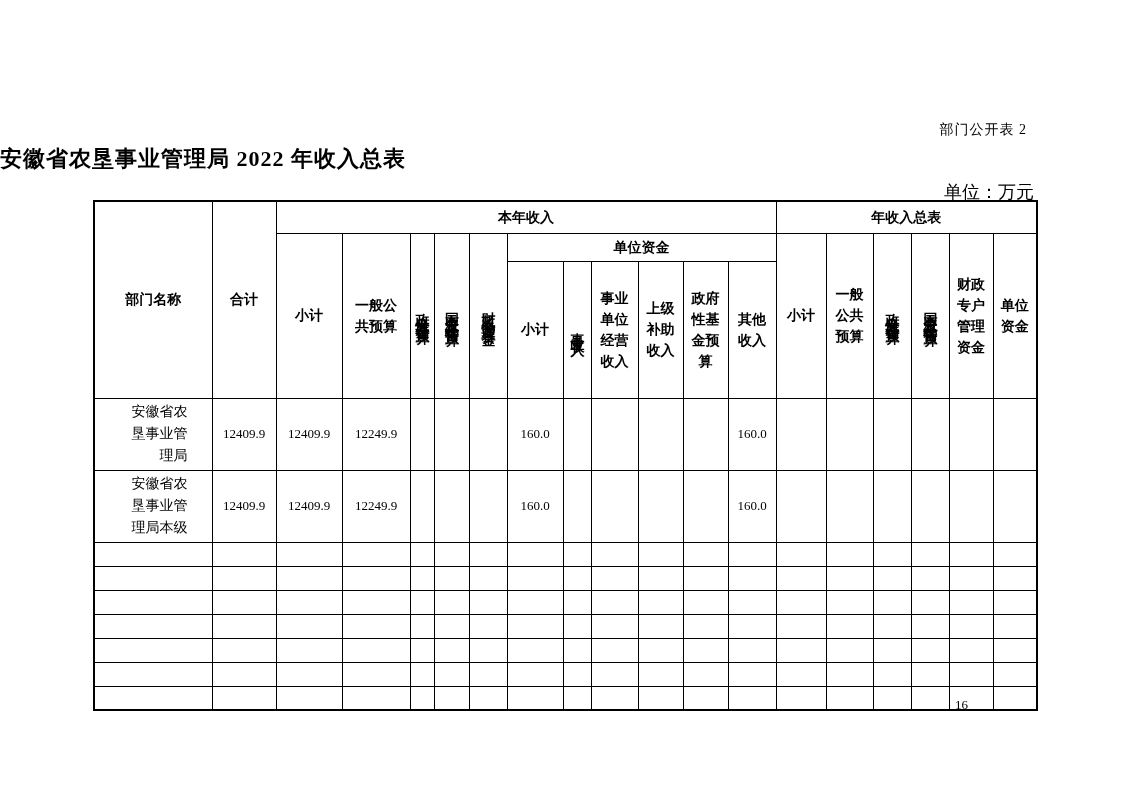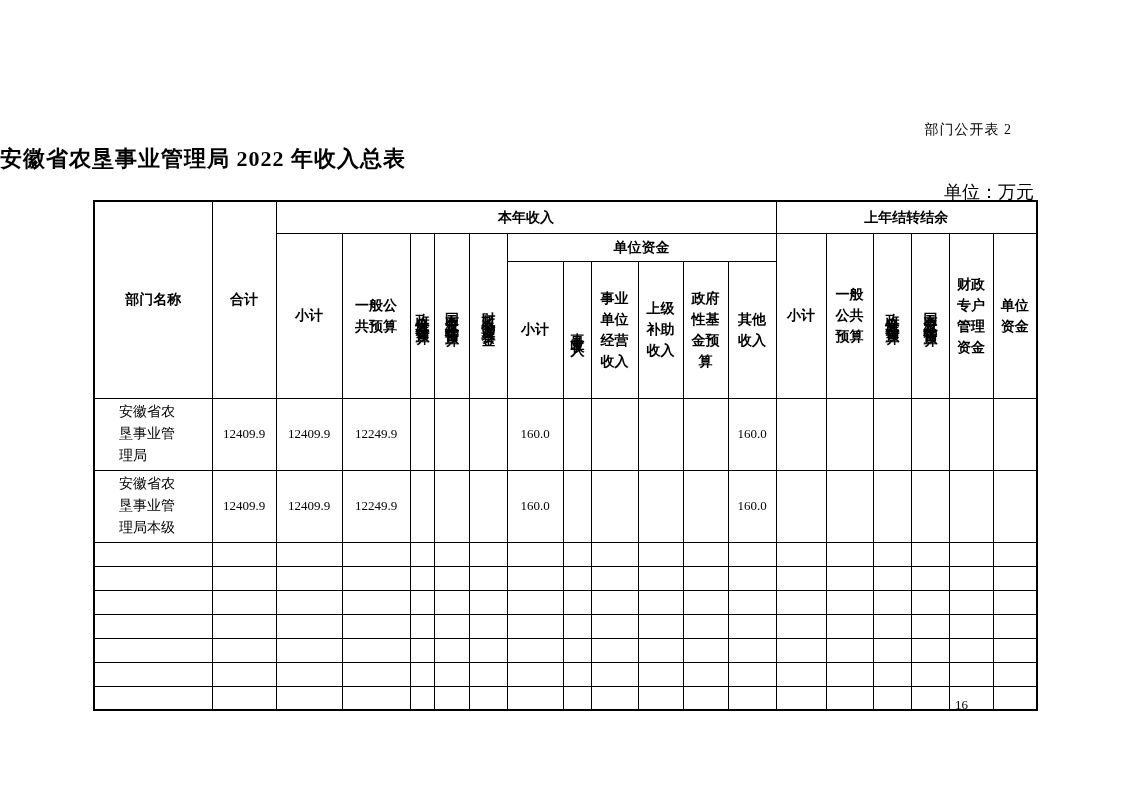--- a/index.html
+++ b/index.html
@@ -6,21 +6,21 @@
   .page {
     position:relative;
     width:1122px; height:794px;
     background:#ffffff;
     color:#000;
     font-family:"Liberation Serif","DejaVu Serif",serif;
     overflow:hidden;
     margin:0 auto;
   }
   .corner-label {
-    position:absolute; top:121px; right:110px;
+    position:absolute; top:121px; right:95px;
     font-size:14px; letter-spacing:1px;
   }
   .doc-title {
     position:absolute; top:144px; left:0; width:100%;
     margin:0; 
     font-size:22px; font-weight:bold; letter-spacing:1px;
   }
   .unit-label {
     position:absolute; top:180px; right:88px;
     font-size:18px;
@@ -39,21 +39,21 @@
     overflow:hidden;
     word-break:break-all;
   }
   .income thead th { font-weight:bold; line-height:1.5; }
   .income thead tr.hrow-a { height:32px; }
   .income thead tr.hrow-b { height:28px; }
   .income thead tr.hrow-c { height:137px; }
   .income tbody tr { height:24px; }
   .income td.num { font-size:13px; font-family:"Liberation Serif","DejaVu Serif",serif; }
   .income td.dept {
-    text-align:left; padding:2px 24px; line-height:1.6; font-size:14px;
+    text-align:right; padding:2px 24px; line-height:1.6; font-size:14px;
   }
   
   .v {
     writing-mode:vertical-rl;
     text-orientation:upright;
     display:inline-block;
     line-height:1;
     letter-spacing:3px;
     font-weight:bold;
   }
@@ -96,21 +96,21 @@
       <col style="width:38px">
         <col style="width:38px">
         <col style="width:44px">
       <col style="width:44px">
     </colgroup>
     <thead>
       <tr class="hrow-a">
         <th rowspan="3">部门名称</th>
         <th rowspan="3">合计</th>
         <th colspan="11">本年收入</th>
-        <th colspan="6">上年结转结余</th>
+        <th colspan="6">年收入总表</th>
       </tr>
       <tr class="hrow-b">
         <th rowspan="2">小计</th>
         <th rowspan="2" class="pad3">一般公共预算</th>
         <th rowspan="2"><span class="v">政府性基金预算</span></th>
         <th rowspan="2"><span class="v">国有资本经营预算</span></th>
         <th rowspan="2"><span class="v">财政专户管理资金</span></th>
         <th colspan="6">单位资金</th>
         <th rowspan="2">小计</th>
         <th rowspan="2" class="pad2">一般公共预算</th>

